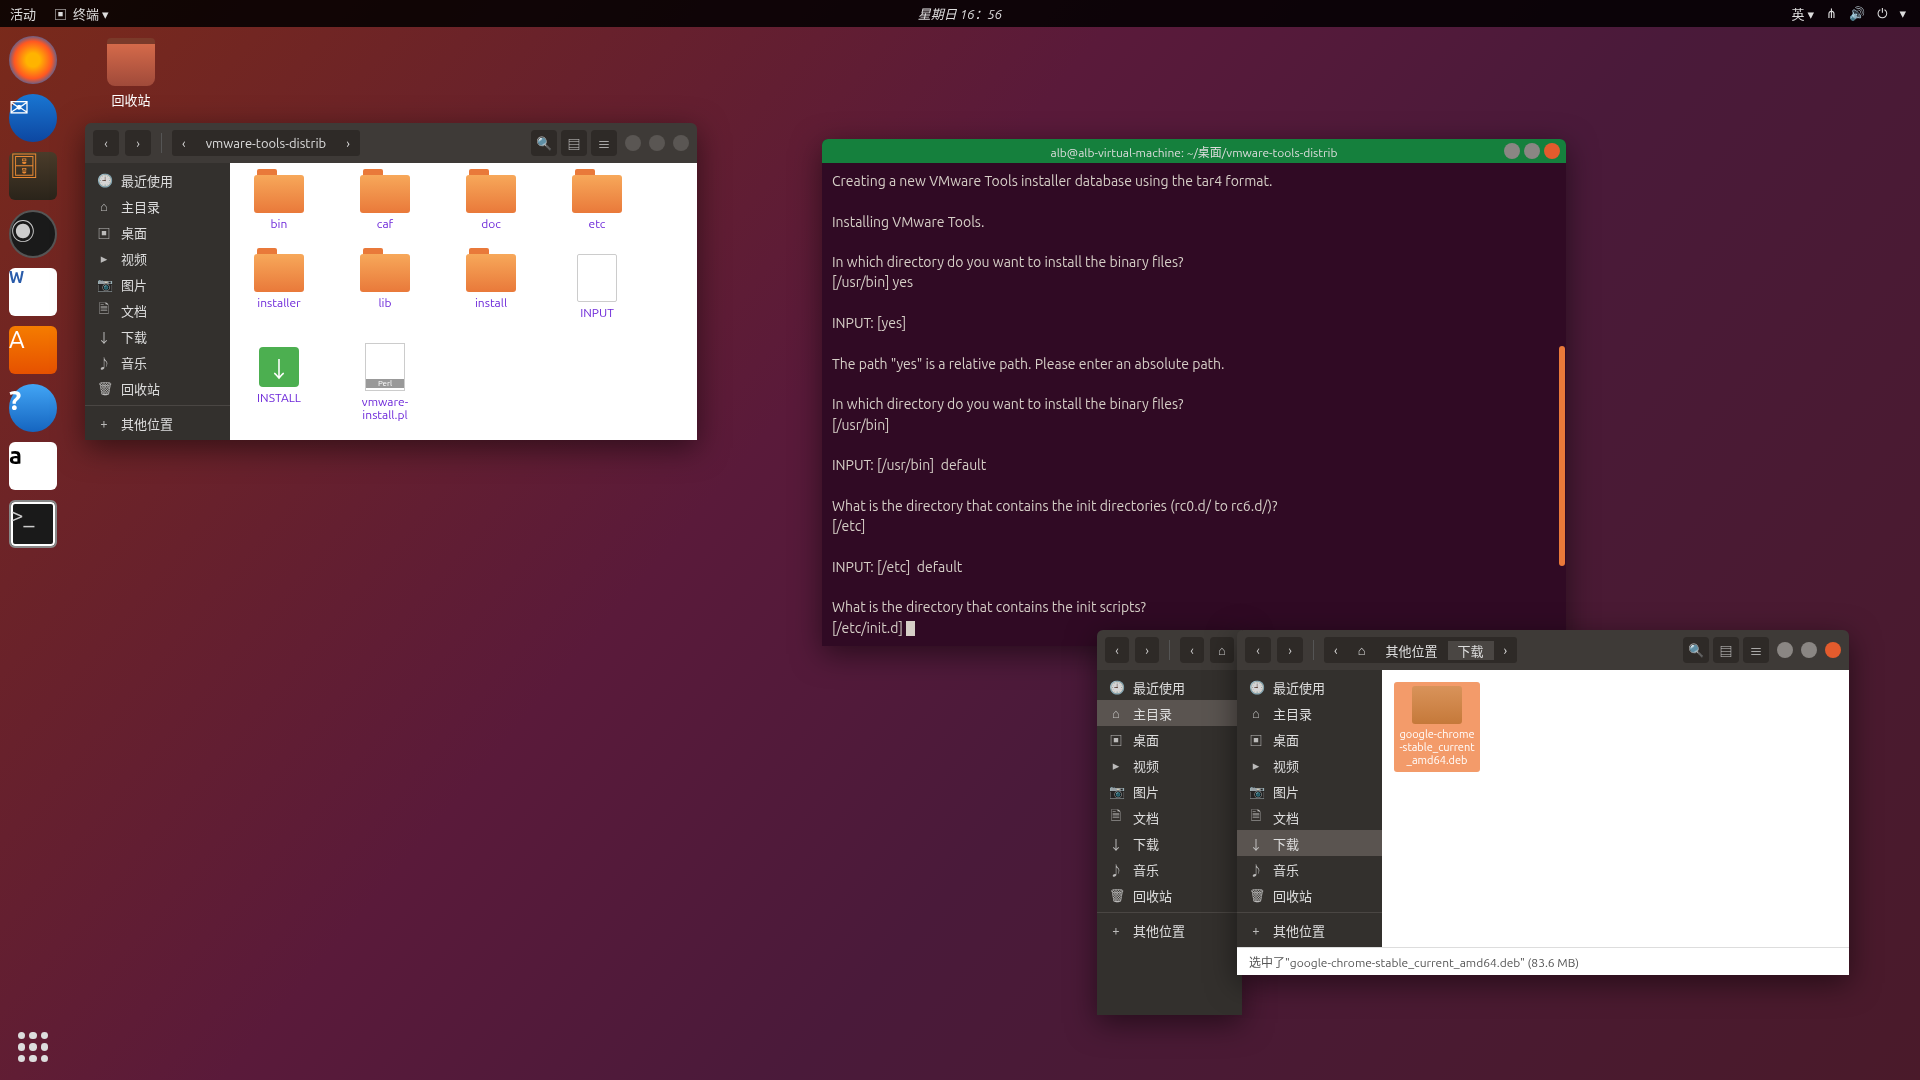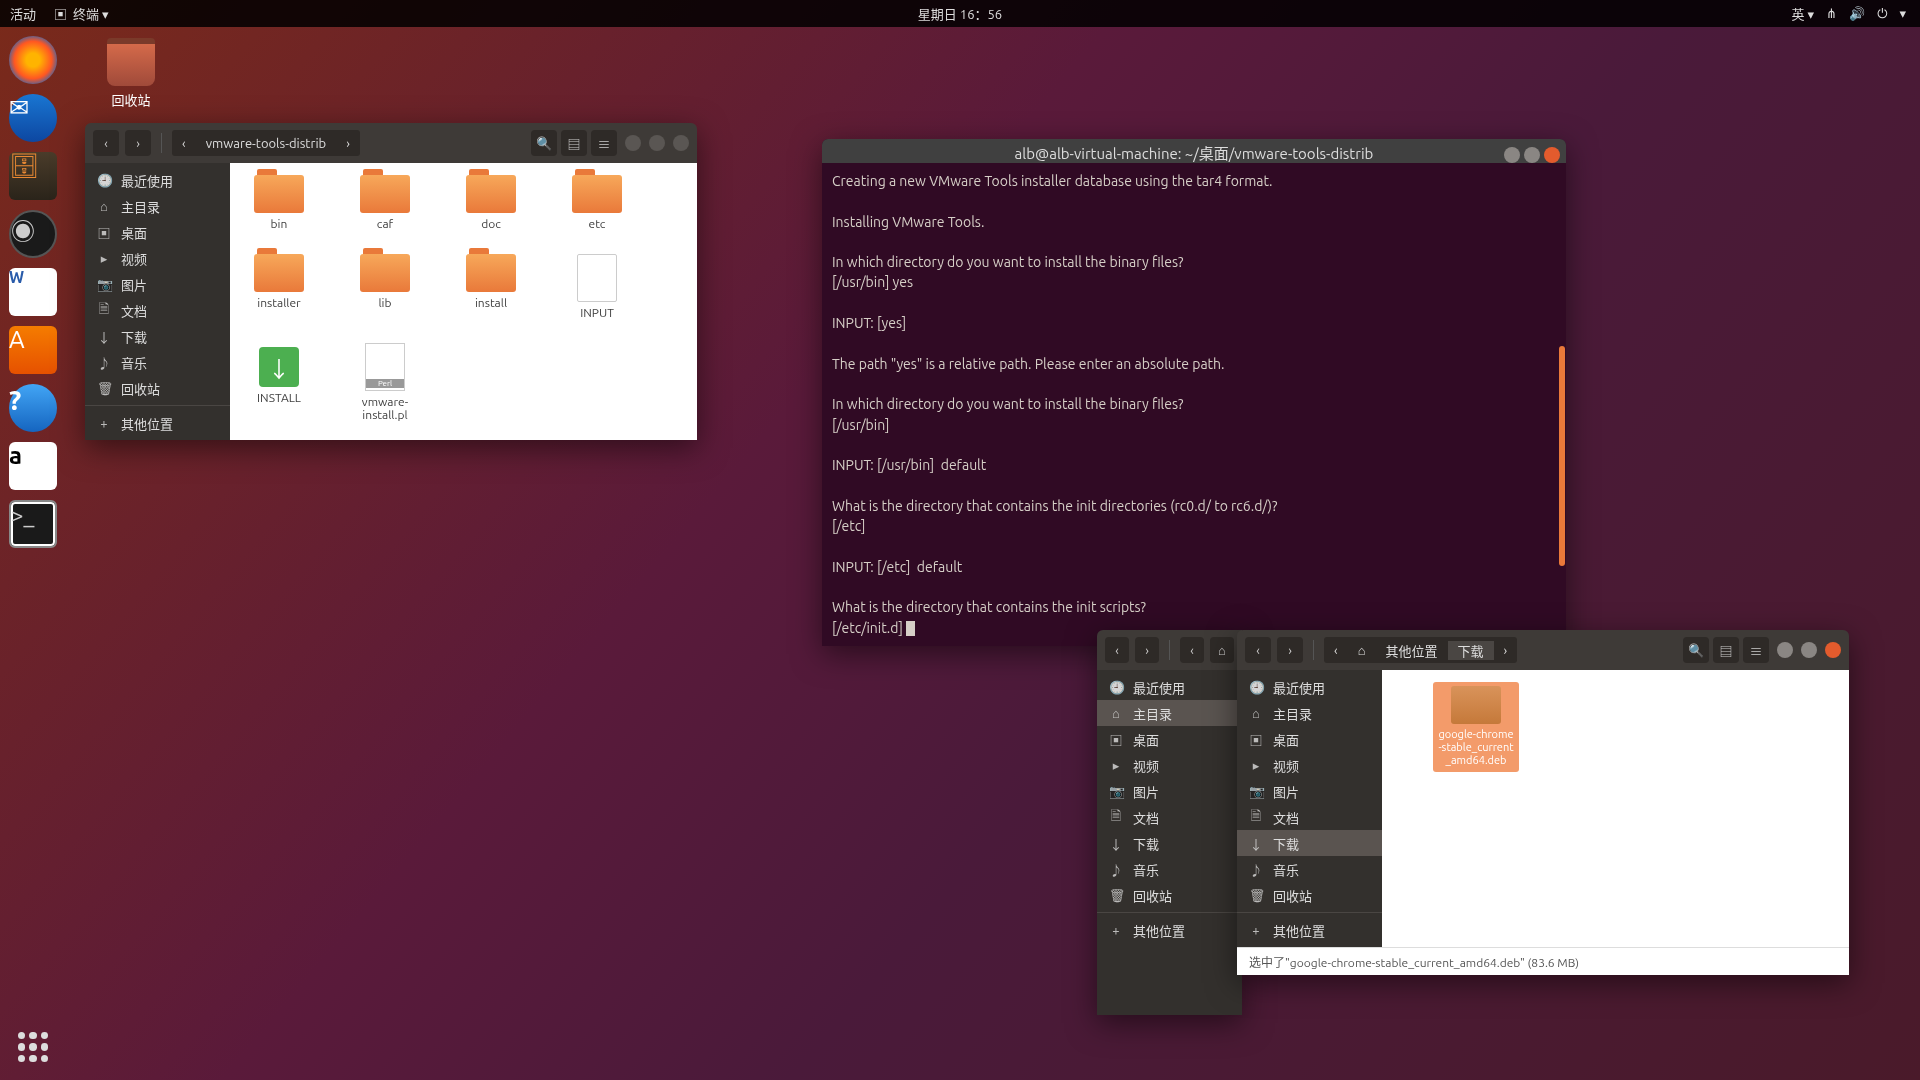--- a/index.html
+++ b/index.html
@@ -6,21 +6,21 @@
 body {
   width: 1920px; height: 1080px; position: relative; overflow: hidden;
   background: linear-gradient(130deg, #7a2a1a 0%, #5a1a3a 40%, #4a1a3a 60%, #4a1a2a 100%);
 }
 .topbar {
   position: absolute; top:0; left:0; right:0; height:27px;
   background: rgba(0,0,0,0.85); color:#ddd; font-size:13px;
   display:flex; align-items:center;
 }
 .topbar .left { display:flex; gap:6px; align-items:center; padding-left:10px;}
-.topbar .center { position:absolute; left:50%; transform:translateX(-50%); }
+.topbar .center { position:absolute; left:50%; transform:translateX(-50%);font-style:italic; }
 .topbar .right { margin-left:auto; display:flex; gap:12px; align-items:center; padding-right:14px;}
 
 .dock {
   position:absolute; left:0; top:27px; width:66px;
   display:flex; flex-direction:column; align-items:center; gap:4px; padding-top:6px;
 }
 .dock .item { width:54px; height:54px; border-radius:10px; display:flex; align-items:center; justify-content:center; font-size:24px;}
 .dock .firefox { background:radial-gradient(circle,#ffb400 20%,#ff5722 55%,#1565c0 80%); color:#fff; border-radius:50%; width:48px; height:48px;}
 .dock .thunderbird { background:linear-gradient(#1976d2,#0d47a1); color:#fff; border-radius:50%; width:48px; height:48px;}
 .dock .files { background:linear-gradient(#4a3c2a,#2a241a); color:#e98934; border-radius:6px; width:48px; height:48px;}
@@ -48,32 +48,32 @@
 .win-ctrl { width:16px; height:16px; border-radius:50%; margin-left:4px;}
 .wc-min{background:#8a8683;} .wc-max{background:#8a8683;} .wc-close{background:#e35b2d;}
 .wc-min.dim,.wc-max.dim,.wc-close.dim{background:#5a5653;}
 
 .nautilus { display:flex; background:#fff; }
 .sidebar { width:145px; background:#33302d; color:#ddd; font-size:13px; padding:4px 0;}
 .sidebar .row { display:flex; align-items:center; gap:10px; padding:4px 12px; height:26px;}
 .sidebar .row.active { background:#5a5450;}
 .sidebar .ic { width:14px; text-align:center; opacity:.8;}
 .content { flex:1; background:#fff; padding:12px; display:flex; flex-wrap:wrap; gap:24px 32px; align-content:flex-start;}
-.fitem { width:74px; text-align:center; font-size:12px; color:#404040;}
+.fitem { width:74px; text-align:center; font-size:12px; color:#6d28d9;}
 .folder-ico { width:50px; height:38px; margin:0 auto 4px; background:linear-gradient(#f7a85a,#e9793a); border-radius:3px; position:relative;}
 .folder-ico::before{content:"";position:absolute;top:-6px;left:3px;width:20px;height:6px;background:#e9793a;border-radius:2px 2px 0 0;}
 .file-ico { width:40px; height:48px; margin:0 auto 4px; background:#fff; border:1px solid #ccc; border-radius:2px;}
 .install-ico{ width:40px; height:40px; margin:4px auto; background:#4caf50; border-radius:4px; position:relative;}
 .install-ico::after{content:"↓"; color:#fff; position:absolute; inset:0; display:flex; align-items:center; justify-content:center; font-size:22px;}
 .perl-ico{width:40px; height:48px; margin:0 auto 4px; background:#fff; border:1px solid #ccc; position:relative;}
 .perl-ico::after{content:"Perl"; position:absolute; bottom:2px; left:0; right:0; font-size:8px; background:#999; color:#fff;}
 
 
 .term-win { background:#300a24; color:#d6cfc7; }
-.term-titlebar { height:24px; background:#404040; display:flex; align-items:flex-end; justify-content:center; color:#ddd; font-size:15px; position:relative;}
+.term-titlebar { height:24px; background:#15803d; display:flex; align-items:center; justify-content:center; color:#ddd; font-size:12px; position:relative;}
 .term-titlebar .ctrls{position:absolute; right:6px; display:flex;}
 .menubar { height:26px; background:#3d3a37; display:flex; align-items:center; gap:4px; padding:0 8px; font-size:13px; color:#ddd;}
 .menubar span { padding:2px 6px; }
 .term-body { padding:8px 10px; font-family:"Ubuntu Mono","Courier New",monospace; font-size:14px; line-height:1.45; white-space:pre-wrap; position:relative;}
 .term-body .scrollbar{position:absolute; right:1px; top:38%; width:6px; height:220px; background:#e9793a; border-radius:3px;}
 .cursor { display:inline-block; width:9px; height:15px; background:#d6cfc7; vertical-align:text-bottom;}
 
 
 .file-sel { background:#f39b6a; border-radius:3px; padding:4px; color:#fff;}
 .statusbar { height:28px; background:#fff; border-top:1px solid #ddd; font-size:12px; color:#555; display:flex; align-items:center; padding:0 12px;}
@@ -404,21 +404,21 @@
         <div class="row">
           <span class="ic">🗑</span>
           <span>回收站</span>
         </div>
         <div style="height: 1px; background: rgb(74, 70, 67); margin: 4px 0px;"></div>
         <div class="row">
           <span class="ic">+</span>
           <span>其他位置</span>
         </div>
       </div>
-    <div class="content" style="flex-direction:column;margin-left:39px;">
+    <div class="content" style="flex-direction:column;">
       <div class="fitem file-sel" style="width:86px;">
         <div class="box-ico"></div>
         <div style="word-break:break-all; font-size:11px; line-height:1.2;">google-chrome-stable_current_amd64.deb</div>
       </div>
     </div>
   </div>
   <div class="statusbar">
     <span>选中了"google-chrome-stable_current_amd64.deb" (83.6 MB)</span>
   </div>
 </div>

